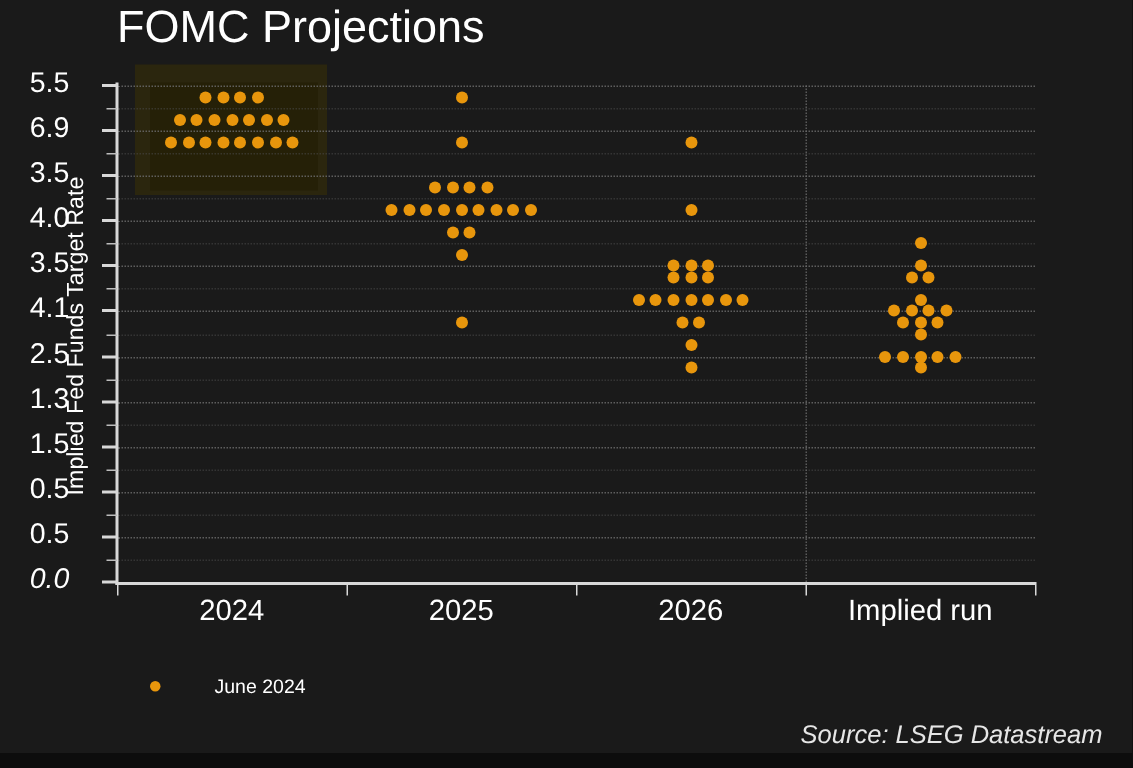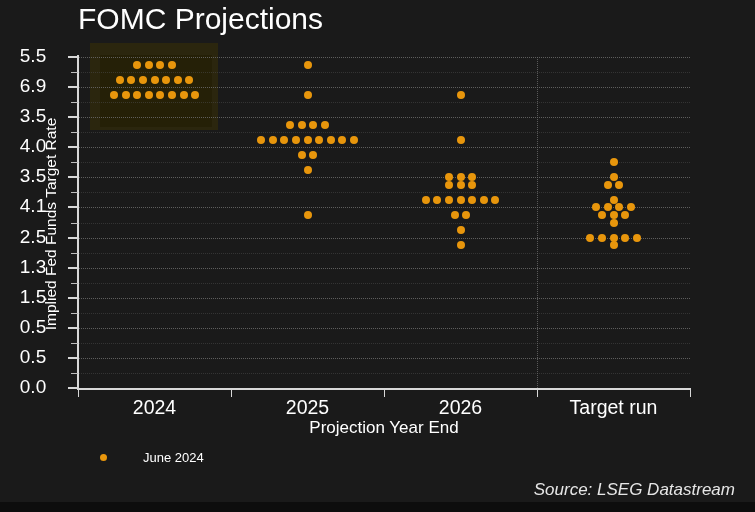--- a/index.html
+++ b/index.html
@@ -296,21 +296,21 @@
         <div class="dot" title="Longer run: 2.500%" style="left: 558.7px; top: 180.545px; background: rgb(232, 150, 12);"></div>
         <div class="dot" title="Longer run: 2.375%" style="left: 535.5px; top: 188.068px; background: rgb(232, 150, 12);"></div>
       </div>
   </div>
 
   <div id="y-axis-line"></div>
   <div id="x-axis-line"></div>
 
   <div id="y-ticks">
       <div class="y-tick-major" style="top: 387px;"></div>
-      <div class="y-tick-label" style="top: 376px;">0.0</div>
+      <div class="y-tick-label" style="top: 376px; font-style: italic;">0.0</div>
       <div class="y-tick-major" style="top: 356.909px;"></div>
       <div class="y-tick-label" style="top: 345.909px;">0.5</div>
       <div class="y-tick-major" style="top: 326.818px;"></div>
       <div class="y-tick-label" style="top: 315.818px;">0.5</div>
       <div class="y-tick-major" style="top: 296.727px;"></div>
       <div class="y-tick-label" style="top: 285.727px;">1.5</div>
       <div class="y-tick-major" style="top: 266.636px;"></div>
       <div class="y-tick-label" style="top: 255.636px;">1.3</div>
       <div class="y-tick-major" style="top: 236.545px;"></div>
       <div class="y-tick-label" style="top: 225.545px;">2.5</div>
@@ -340,24 +340,23 @@
     </div>
   <div id="x-ticks">
       <div class="x-tick" style="left: 78px;"></div>
       <div class="x-tick" style="left: 231px;"></div>
       <div class="x-tick" style="left: 384px;"></div>
       <div class="x-tick" style="left: 537px;"></div>
       <div class="x-tick" style="left: 690px;"></div>
       <div class="x-tick-label" style="left: 74.5px;">2024</div>
       <div class="x-tick-label" style="left: 227.5px;">2025</div>
       <div class="x-tick-label" style="left: 380.5px;">2026</div>
-      <div class="x-tick-label" style="left: 533.5px;">Target run</div>
+      <div class="x-tick-label" style="left: 533.5px;">Implied run</div>
     </div>
 
-  <div id="x-axis-title">Projection Year End</div>
 
   <div id="legend">
     <span id="legend-swatch" style="background: rgb(232, 150, 12);"></span>
     <span id="legend-label">June 2024</span>
   </div>
 
   <div id="source-note">Source: LSEG Datastream</div>
   <div id="bottom-strip"></div>
 </div>
 

